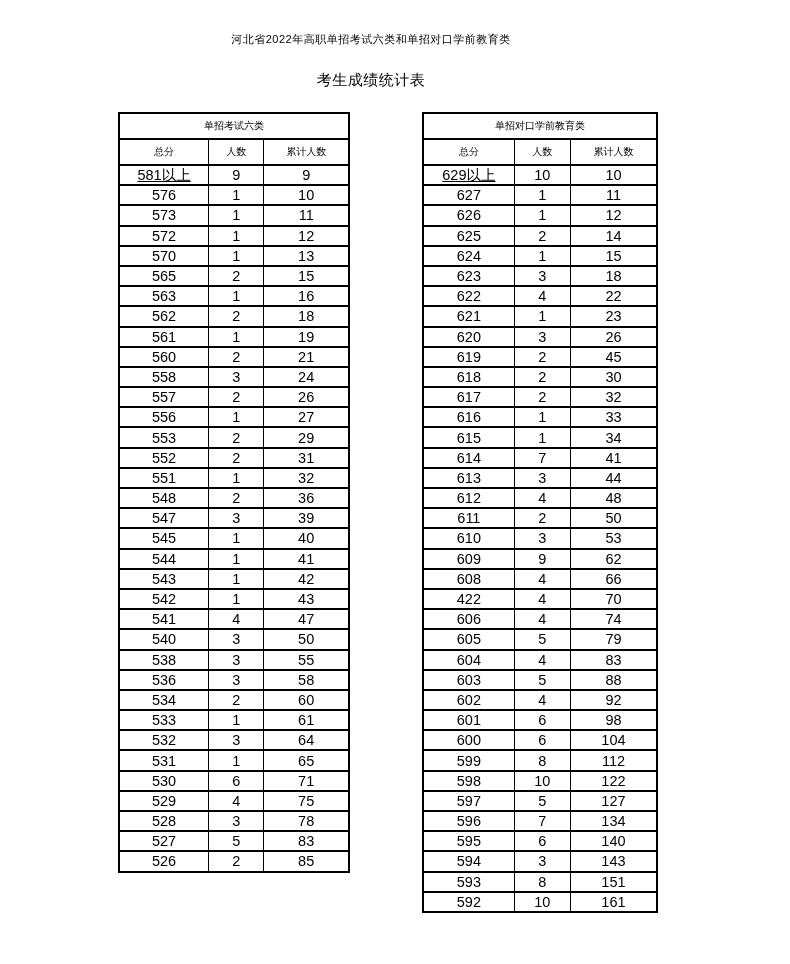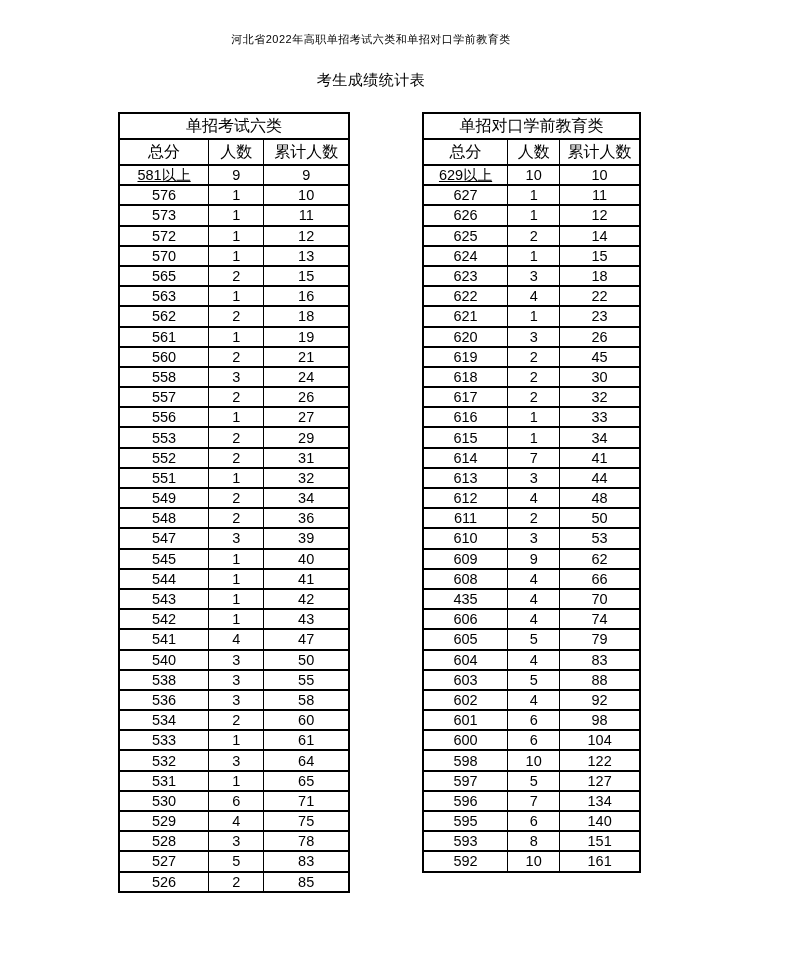--- a/index.html
+++ b/index.html
@@ -36,21 +36,21 @@
     white-space: nowrap;
   }
   table.score-table {
     position: absolute;
     top: 112px;
     border-collapse: collapse;
     table-layout: fixed;
     background: #ffffff;
   }
   #table-left  { left: 118px; width: 232px; }
-  #table-right { left: 422px; width: 219px; }
+  #table-right { left: 422px; width: 236px; }
 
   table.score-table, table.score-table th, table.score-table td {
     border: 1px solid #000000;
   }
   table.score-table { border-width: 2px; }
   table.score-table th, table.score-table td {
     border-top-width: 2px;
     border-bottom-width: 2px;
     padding: 0;
     text-align: center;
@@ -58,21 +58,21 @@
     font-weight: normal;
     white-space: nowrap;
     overflow: hidden;
   }
   table.score-table col.c-score { width: 39%; }
   table.score-table col.c-count { width: 24%; }
   table.score-table col.c-cum   { width: 37%; }
 
   table.score-table thead th {
     height: 24px;
-    font-size: 16px;
+    font-size: 10px;
   }
   table.score-table tbody td {
     height: 18.2px;
     font-size: 14.5px;
     line-height: 18px;
   }
   
   table.score-table tbody tr:first-child td:first-child {
     text-decoration: underline;
   }
@@ -175,25 +175,20 @@
         <td>552</td>
         <td>2</td>
         <td>31</td>
       </tr>
       <tr>
         <td>551</td>
         <td>1</td>
         <td>32</td>
       </tr>
       <tr>
-        <td>549</td>
-        <td>2</td>
-        <td>34</td>
-      </tr>
-      <tr>
         <td>548</td>
         <td>2</td>
         <td>36</td>
       </tr>
       <tr>
         <td>547</td>
         <td>3</td>
         <td>39</td>
       </tr>
       <tr>
@@ -400,21 +395,21 @@
         <td>609</td>
         <td>9</td>
         <td>62</td>
       </tr>
       <tr>
         <td>608</td>
         <td>4</td>
         <td>66</td>
       </tr>
       <tr>
-        <td>435</td>
+        <td>422</td>
         <td>4</td>
         <td>70</td>
       </tr>
       <tr>
         <td>606</td>
         <td>4</td>
         <td>74</td>
       </tr>
       <tr>
         <td>605</td>
@@ -440,40 +435,50 @@
         <td>601</td>
         <td>6</td>
         <td>98</td>
       </tr>
       <tr>
         <td>600</td>
         <td>6</td>
         <td>104</td>
       </tr>
       <tr>
+        <td>599</td>
+        <td>8</td>
+        <td>112</td>
+      </tr>
+      <tr>
         <td>598</td>
         <td>10</td>
         <td>122</td>
       </tr>
       <tr>
         <td>597</td>
         <td>5</td>
         <td>127</td>
       </tr>
       <tr>
         <td>596</td>
         <td>7</td>
         <td>134</td>
       </tr>
       <tr>
         <td>595</td>
         <td>6</td>
         <td>140</td>
       </tr>
       <tr>
+        <td>594</td>
+        <td>3</td>
+        <td>143</td>
+      </tr>
+      <tr>
         <td>593</td>
         <td>8</td>
         <td>151</td>
       </tr>
       <tr>
         <td>592</td>
         <td>10</td>
         <td>161</td>
       </tr>
     </tbody>

